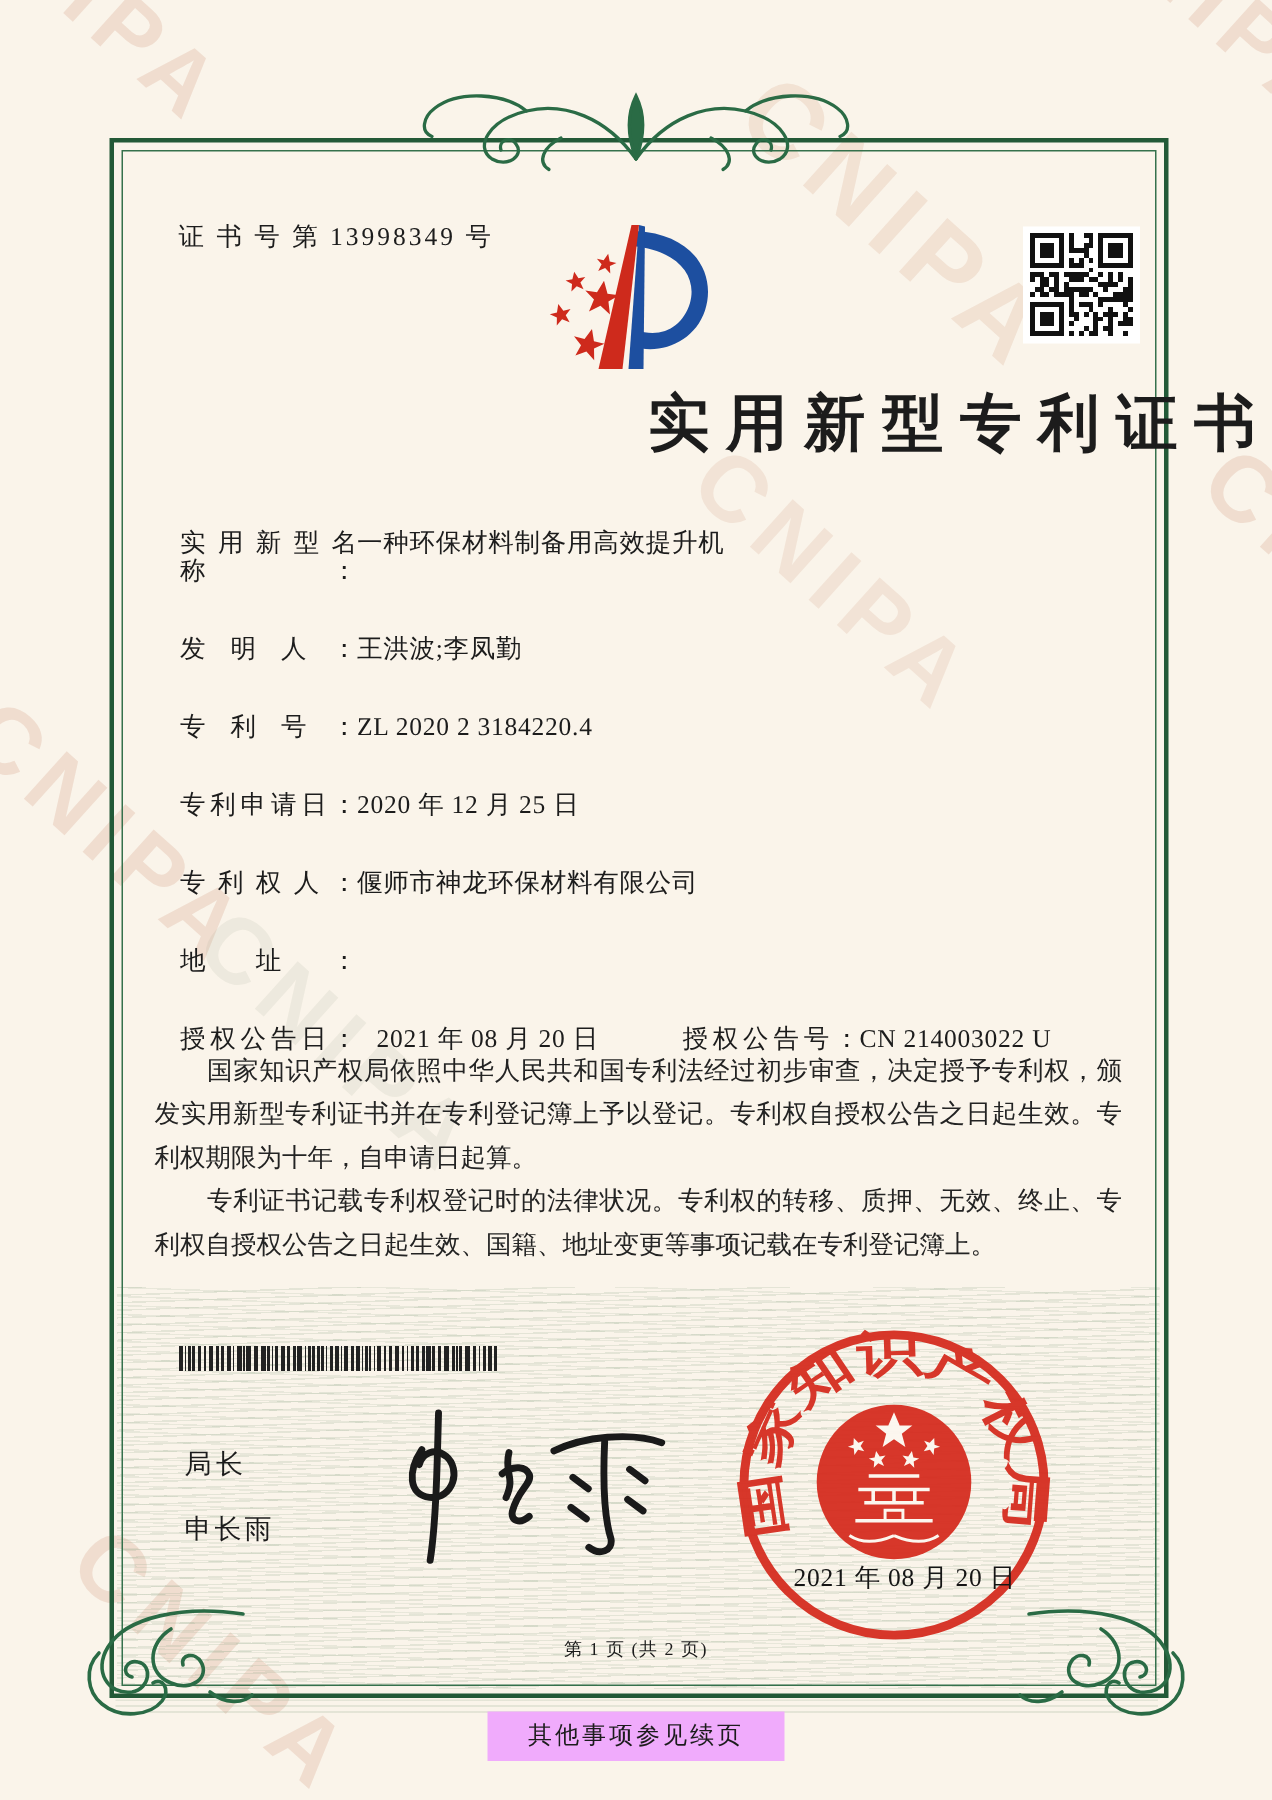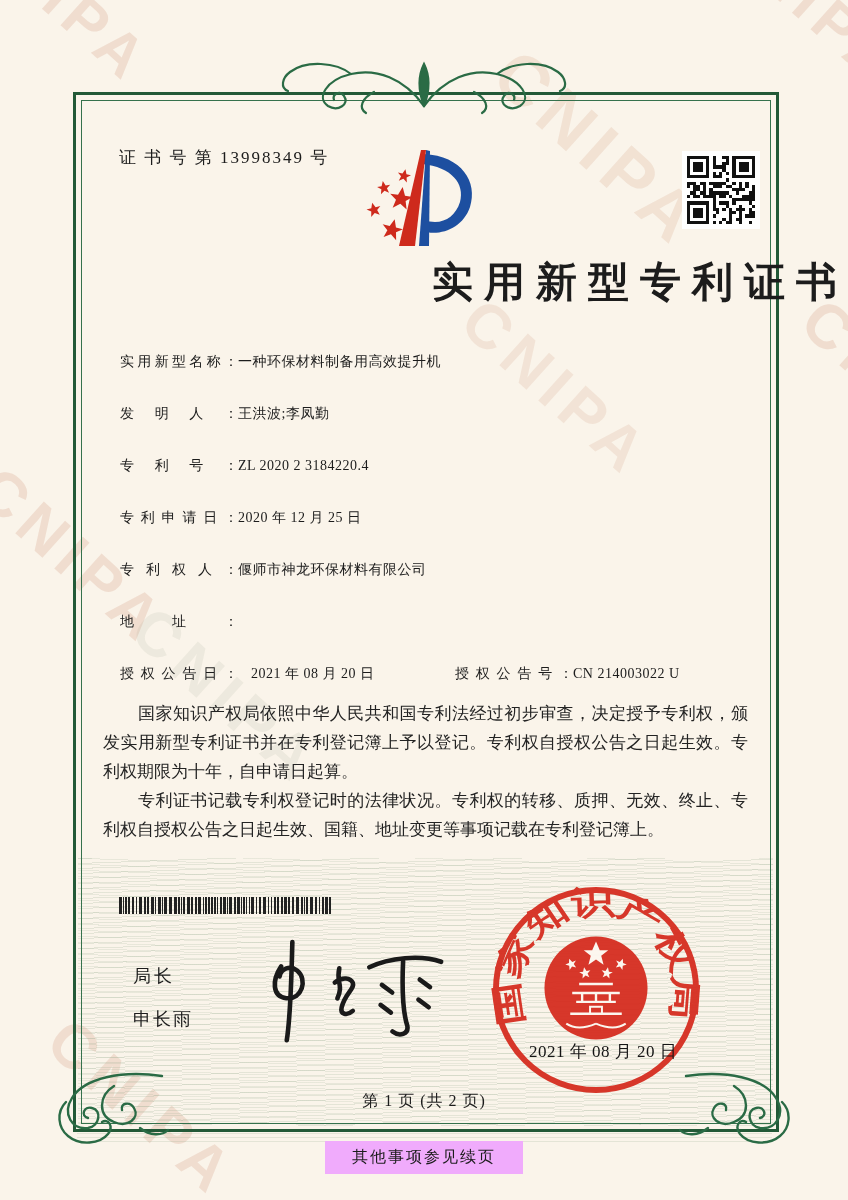--- a/index.html
+++ b/index.html
@@ -31,40 +31,40 @@
          background:
            repeating-linear-gradient(178deg, rgba(140,165,135,0.20) 0 1px, transparent 1px 5px),
            repeating-linear-gradient(182deg, rgba(140,165,135,0.16) 0 1px, transparent 1px 6px);}
   .waves-below{position:absolute;left:77px;top:1133px;width:695px;height:10px;
          background:repeating-linear-gradient(180deg, rgba(140,165,135,0.20) 0 1px, transparent 1px 4px);}
   .cert-number{position:absolute;left:98px;top:146px;font-size:17px;letter-spacing:2px;margin-left:21px;}
   .logo{position:absolute;left:360px;top:140px;width:132px;height:118px;}
   .qr{position:absolute;left:682px;top:151px;width:78px;height:78px;background:#fff;}
   .title{position:absolute;left:0;top:255px;width:848px;text-align:right;
          font-size:41px;font-weight:700;letter-spacing:11px;padding-left:11px;box-sizing:border-box;}
-  .fields{position:absolute;left:120px;top:352px;width:630px;font-size:14px;}
+  .fields{position:absolute;left:120px;top:352px;width:630px;font-size:17px;}
   .frow{display:flex;margin-bottom:33px;line-height:19px;align-items:baseline;}
   .flabel{display:inline-block;width:118px;text-align:justify;text-align-last:justify;
           text-justify:inter-character;flex:0 0 118px;}
   .fvalue{letter-spacing:0.5px;}
   .fvalue-fixed{margin-left:13px;letter-spacing:0.5px;flex:0 0 204px;}
   .second-label{display:inline-block;width:118px;text-align:justify;text-align-last:justify;
           text-justify:inter-character;flex:0 0 118px;}
   .paras{position:absolute;left:103px;top:699px;width:645px;font-size:17px;line-height:29px;
          text-align:justify;color:#232323;}
   .paras p{margin:0;text-indent:35px;}
   .barcode{position:absolute;left:119px;top:897px;width:216px;height:17px;}
-  .officer{position:absolute;left:133px;top:964px;font-size:18px;letter-spacing:3px;}
+  .officer{position:absolute;left:123px;top:964px;font-size:18px;letter-spacing:3px;}
   .officer .name{margin-top:19px;letter-spacing:2px;}
   .signature{position:absolute;left:242px;top:932px;transform:rotate(-2deg);}
   .seal{position:absolute;left:487px;top:881px;width:218px;height:218px;opacity:0.93;}
   .seal-date{position:absolute;left:529px;top:1040px;font-size:17px;color:#151515;
              letter-spacing:0.5px;z-index:5;}
   .page-info{position:absolute;left:0;top:1091px;width:848px;text-align:center;
-             font-size:16px;letter-spacing:1px;}
+             font-size:12px;letter-spacing:1px;}
   .continuation{position:absolute;left:50%;top:1141px;transform:translateX(-50%);
                 background:#f0abfc;padding:6px 27px;font-size:16px;letter-spacing:2px;z-index:6;}
 </style>
 </head>
 <body>
 
 <div class="page">
 
   <svg width="0" height="0" style="position:absolute" aria-hidden="true">
     <defs>

